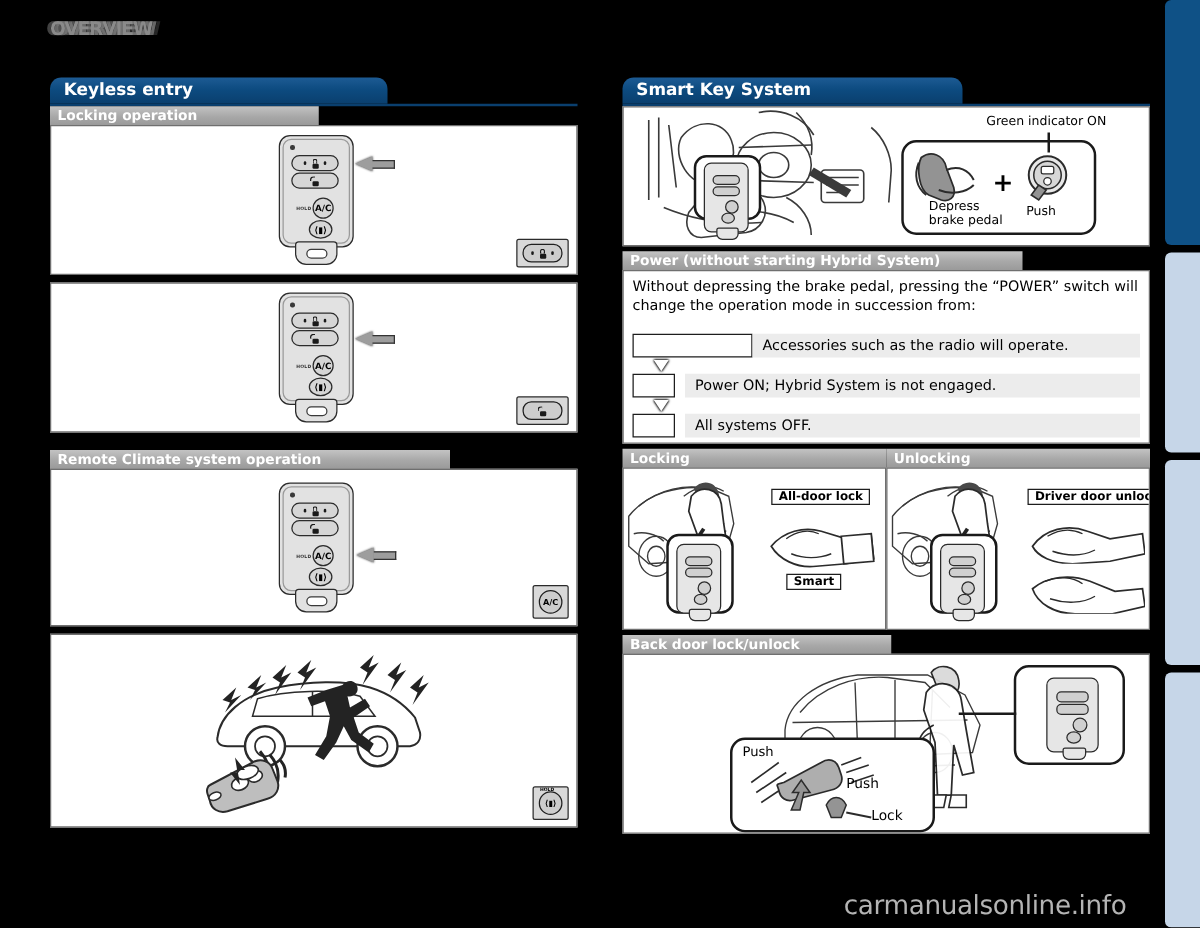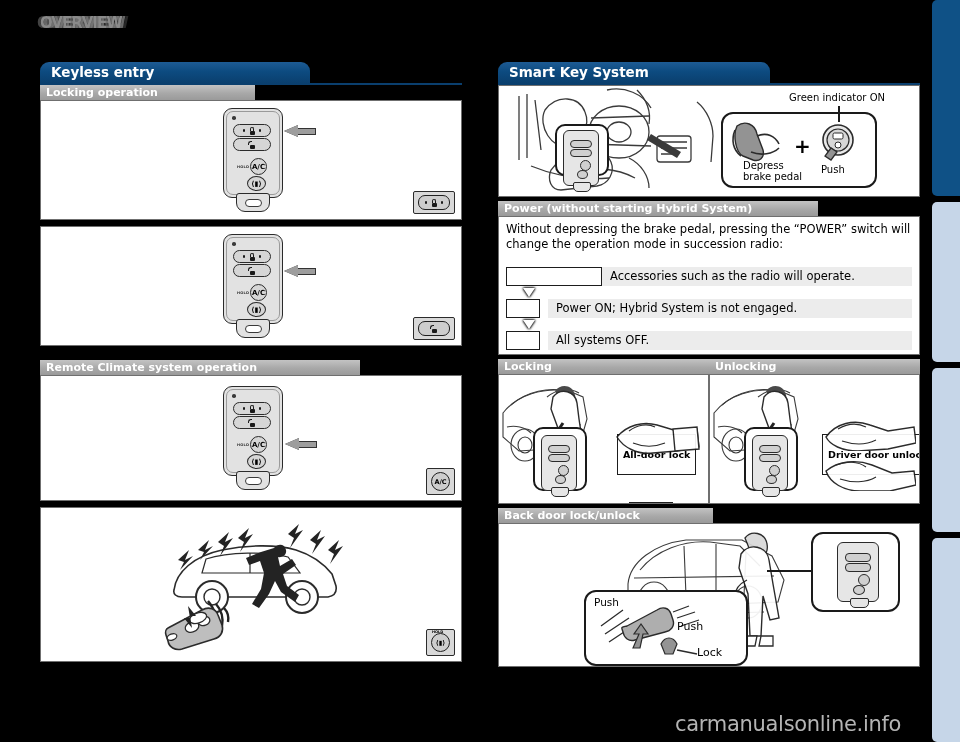--- a/index.html
+++ b/index.html
@@ -335,23 +335,22 @@
   .split .half { width: 211px; }
   .split .half .sub-head { width: 211px; }
 
   
   .callout {
     position: absolute;
     background: #ffffff;
     border: 1.3px solid #1d1d1d;
     font-size: 9.5px;
     font-weight: bold;
-    padding: 14px 5px;
+    padding: 0 5px;
     white-space: nowrap;
-    margin-top: 43px;
   }
   .plain-label {
     position: absolute;
     font-size: 10px;
     white-space: nowrap;
   }
 
   
   .tab {
     position: absolute;
@@ -626,21 +625,21 @@
     <div style="position:absolute; left:339px; top:20px; width:1.5px; height:16px; background:#1a1a1a;"></div>
     <div class="plain-label" style="left:290px; top:6px;text-align:right;">Green indicator ON</div>
   </div>
 
   <div class="spacer-sm" style="height:4px;"></div>
 
   <div class="sub-head w260">
     <span>Power (without starting Hybrid System)</span>
   </div>
   <div class="text-block" style="border-top:1px solid #6f6f6f;">
-    <div>Without depressing the brake pedal, pressing the “POWER” switch will change the operation mode in succession radio:</div>
+    <div>Without depressing the brake pedal, pressing the “POWER” switch will change the operation mode in succession from:</div>
 
     <div class="mode-table">
       <div class="mode-row" style="margin-top:14px;">
         <div class="mode-key wide"></div>
         <div class="mode-desc">Accessories such as the radio will operate.</div>
       </div>
       <div class="dbl-arrow">
           <span></span>
         </div>
       <div class="mode-row">

